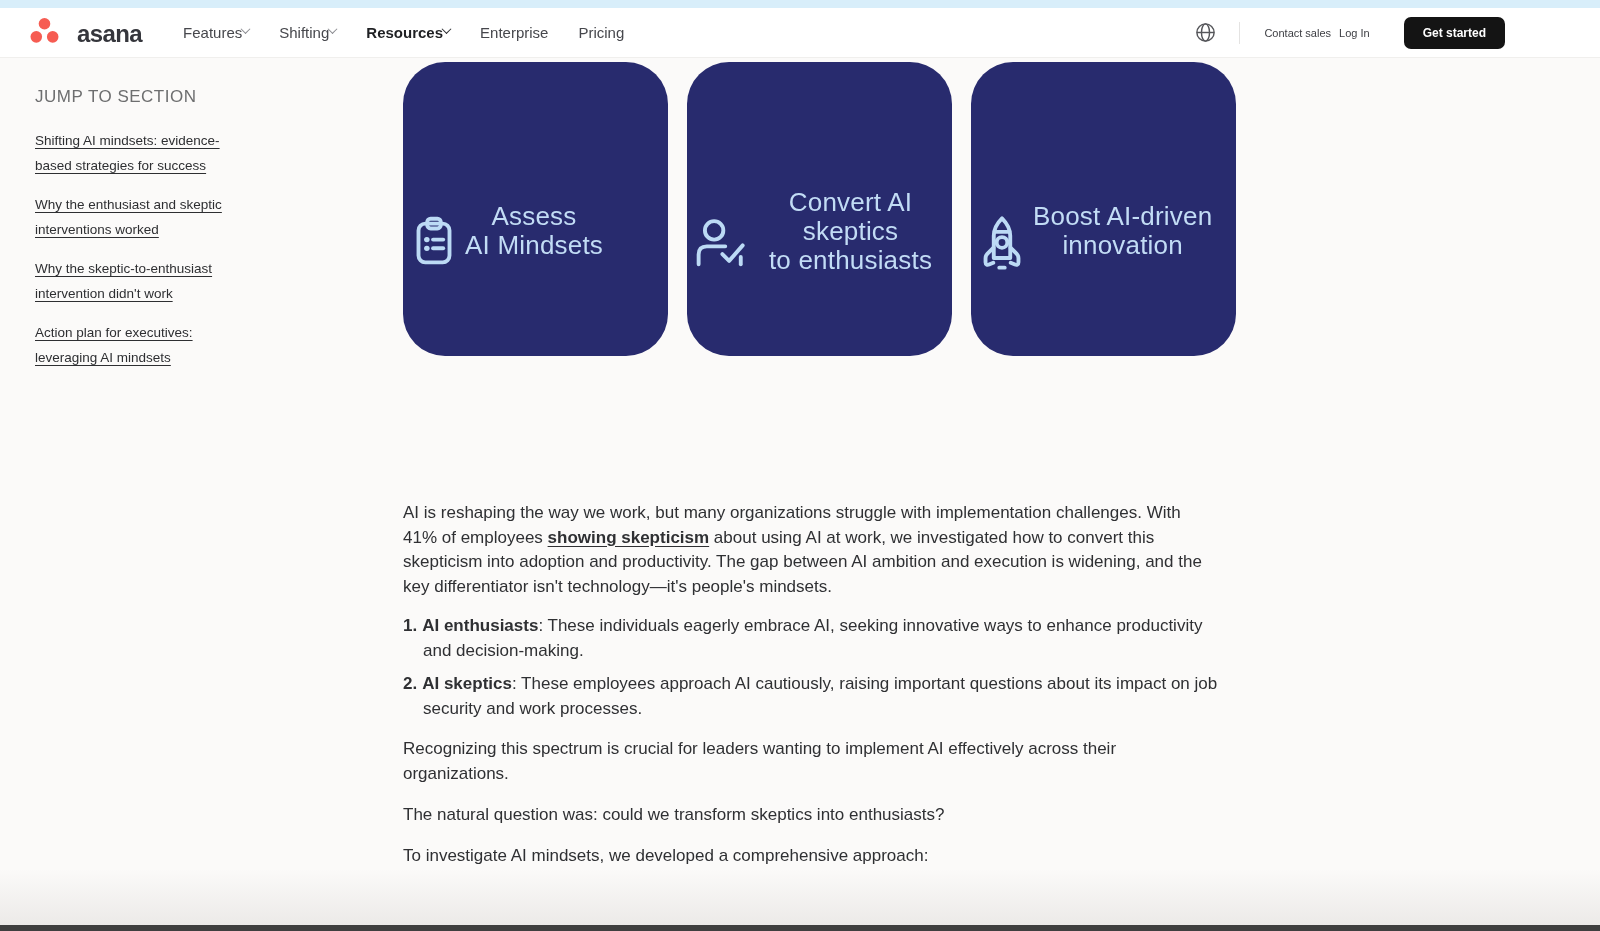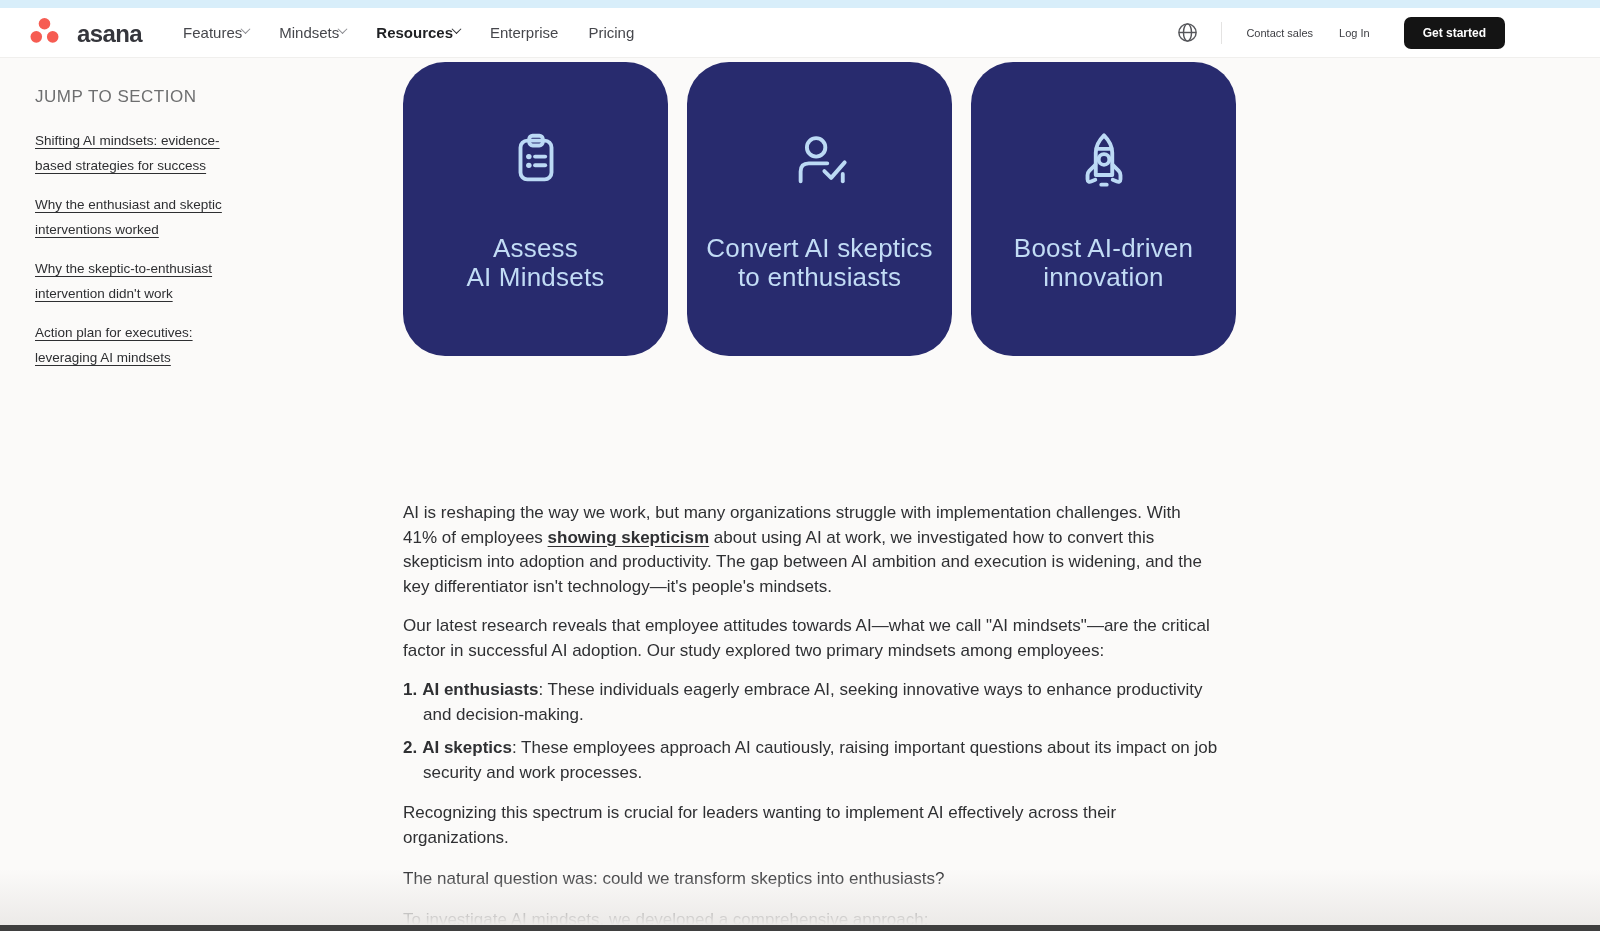--- a/index.html
+++ b/index.html
@@ -16,36 +16,36 @@
   .menu { display:flex; align-items:center; margin-left:26px; }
   .menu-item { display:flex; align-items:center; gap:0; padding:10px 15px; font-size:15px;
                color:#46474c; cursor:pointer; white-space:nowrap; }
   .menu-item.bold { font-weight:700; color:#1f2023; }
   .chev { width:7px; height:7px; border-right:1.6px solid #8a8b90; border-bottom:1.6px solid #8a8b90;
           transform:rotate(45deg) translate(-1px,-1px); margin-top:-4px; }
   .menu-item.bold .chev { border-color:#2a2b2f; }
   .nav-right { margin-left:auto; display:flex; align-items:center; }
   .nav-divider { width:1px; height:22px; background:#e4e3e2; margin:0 24px 0 22px; }
   .nav-link { font-size:11px; color:#3c3d42; cursor:pointer; white-space:nowrap; }
-  .nav-link + .nav-link { margin-left:26px;text-align:center; }
+  .nav-link + .nav-link { margin-left:8px;text-align:center; }
   .btn-dark { margin-left:34px; background:#141414; color:#ffffff; font-size:12px; font-weight:700;
               padding:9px 19px; border:none; border-radius:7px; cursor:pointer;
               font-family:"Liberation Sans","DejaVu Sans",sans-serif; }
 
   
   .sidebar { position:absolute; left:35px; top:87px; width:200px; }
   .sidebar-label { font-size:17px; letter-spacing:0.5px; color:#6d6e6f; font-weight:500; }
   .sidebar-links { margin-top:21px; }
   .sidebar-link { display:block; font-size:13.5px; line-height:25px; color:#2e2f32;
                   text-decoration:underline; text-underline-offset:2.5px; margin-bottom:14px; cursor:pointer; }
 
   
   .cards { position:absolute; left:403px; top:62px; display:flex; gap:19px; }
   .card { width:265px; height:294px; background:#282b6e; border-radius:42px;
-          display:flex; flex-direction:column; align-items:center; cursor:pointer; }
+          display:flex; flex-direction:row; align-items:center; cursor:pointer; }
   .card-icon { margin-top:66px; width:62px; height:62px; }
   .card-icon svg { width:62px; height:62px; display:block; }
   .card-title { margin-top:44px; text-align:center; color:#c2dcf5; font-size:26px;
                 line-height:29px; font-weight:500; letter-spacing:0.2px; }
 
   
   .article { position:absolute; left:403px; top:501px; width:815px; font-size:17px;
              line-height:24.5px; color:#2f3033; }
   .article p { margin-bottom:15px; }
   .p2 { margin-bottom:18px; }
@@ -81,21 +81,21 @@
       </span>
       <span class="logo-word">asana</span>
     </div>
 
     <div class="menu">
       <div class="menu-item">
         <span>Features</span>
           <span class="chev"></span>
       </div>
       <div class="menu-item">
-        <span>Mindsets</span>
+        <span>Shifting</span>
           <span class="chev"></span>
       </div>
       <div class="menu-item bold">
         <span>Resources</span>
           <span class="chev"></span>
       </div>
       <div class="menu-item">
         <span>Enterprise</span>
       </div>
       <div class="menu-item">
@@ -177,21 +177,20 @@
         <div>Boost AI-driven</div>
         <div>innovation</div>
       </div>
     </div>
 
   </div>
 
   <div class="article">
     <p><span>AI is reshaping the way we work, but many organizations struggle with implementation challenges. With 41% of employees </span><a class="inline-link">showing skepticism</a><span> about using AI at work, we investigated how to convert this skepticism into adoption and productivity. The gap between AI ambition and execution is widening, and the key differentiator isn't technology—it's people's mindsets.</span></p>
 
-    <p class="p2">Our latest research reveals that employee attitudes towards AI—what we call "AI mindsets"—are the critical factor in successful AI adoption. Our study explored two primary mindsets among employees:</p>
 
     <div class="num-list">
       <div class="li"><b class="num">1.</b><b>AI enthusiasts</b><span>: These individuals eagerly embrace AI, seeking innovative ways to enhance productivity and decision-making.</span></div>
       <div class="li"><b class="num">2.</b><b>AI skeptics</b><span>: These employees approach AI cautiously, raising important questions about its impact on job security and work processes.</span></div>
     </div>
 
     <p style="margin-bottom:17px">Recognizing this spectrum is crucial for leaders wanting to implement AI effectively across their organizations.</p>
     <p style="margin-bottom:16px">The natural question was: could we transform skeptics into enthusiasts?</p>
     <p>To investigate AI mindsets, we developed a comprehensive approach:</p>
   </div>

